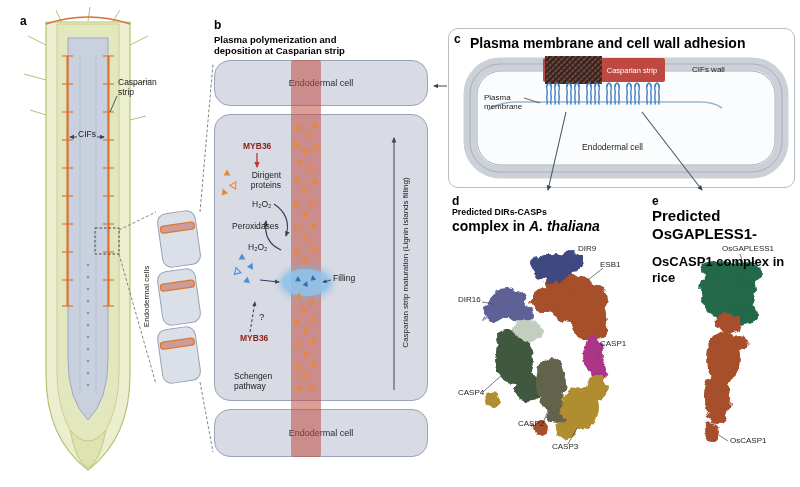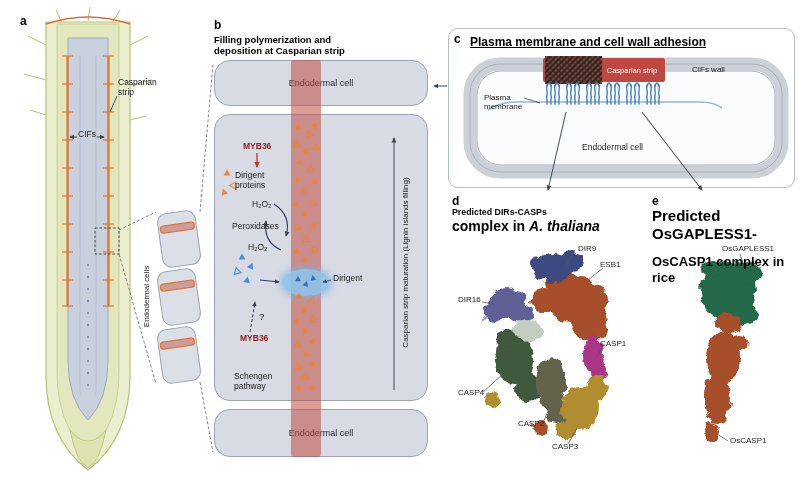--- a/index.html
+++ b/index.html
@@ -347,35 +347,35 @@
     </g>
   </g>
 </svg>
 
 <div class="abs tag" style="left:20px;top:14px;">a</div>
 <div class="abs lbl" style="left:118px;top:78px;width:50px;">Casparian strip</div>
 <div class="abs lbl" style="left:78px;top:130px;">CIFs</div>
 <div class="abs lbl8 vrot" style="left:107px;top:292px;width:80px;">Endodermal cells</div>
 
 <div class="abs tag" style="left:214px;top:18px;">b</div>
-<div class="abs ptitle" style="left:214px;top:34px;">Filling polymerization and</div>
+<div class="abs ptitle" style="left:214px;top:34px;">Plasma polymerization and</div>
 <div class="abs ptitle" style="left:214px;top:45px;">deposition at Casparian strip</div>
 <div class="abs lbl redtxt" style="left:243px;top:142px;">MYB36</div>
-<div class="abs lbl" style="left:235px;top:171px;width:40px;text-align:left;">Dirigent proteins</div>
+<div class="abs lbl" style="left:241px;top:171px;width:40px;text-align:right;">Dirigent proteins</div>
 <div class="abs lbl" style="left:252px;top:200px;">H₂O₂</div>
 <div class="abs lbl" style="left:232px;top:222px;">Peroxidases</div>
 <div class="abs lbl" style="left:248px;top:243px;">H₂O₂</div>
-<div class="abs lbl" style="left:333px;top:274px;">Dirigent</div>
+<div class="abs lbl" style="left:333px;top:274px;">Filling</div>
 <div class="abs lbl" style="left:259px;top:312px;font-size:9.5px;">?</div>
 <div class="abs lbl redtxt" style="left:240px;top:334px;">MYB36</div>
 <div class="abs lbl" style="left:234px;top:372px;width:46px;text-align:left;">Schengen pathway</div>
 <div class="abs lbl8 vrot" style="left:271px;top:258px;width:270px;">Casparian strip maturation (Lignin islands filling)</div>
 
 <div class="abs tag" style="left:454px;top:32px;">c</div>
-<div class="abs ptitle" style="left:470px;top:35px;font-size:12px;text-decoration:underline;">Plasma membrane and cell wall adhesion</div>
+<div class="abs ptitle" style="left:470px;top:35px;font-size:14px;">Plasma membrane and cell wall adhesion</div>
 <div class="abs wlabel" style="left:600px;top:66px;width:64px;">Casparian strip</div>
 <div class="abs lbl8" style="left:692px;top:66px;">CIFs wall</div>
 <div class="abs lbl8" style="left:484px;top:94px;width:42px;">Plasma membrane</div>
 <div class="abs lbl" style="left:565px;top:143px;width:95px;text-align:center;">Endodermal cell</div>
 
 <div class="abs tag" style="left:452px;top:194px;">d</div>
 <div class="abs ptitle" style="left:452px;top:207px;font-size:8.8px;">Predicted DIRs-CASPs</div>
 <div class="abs ptitle" style="left:452px;top:218px;font-size:14px;">
   <span>complex in</span>
   <span class="species">A. thaliana</span>

